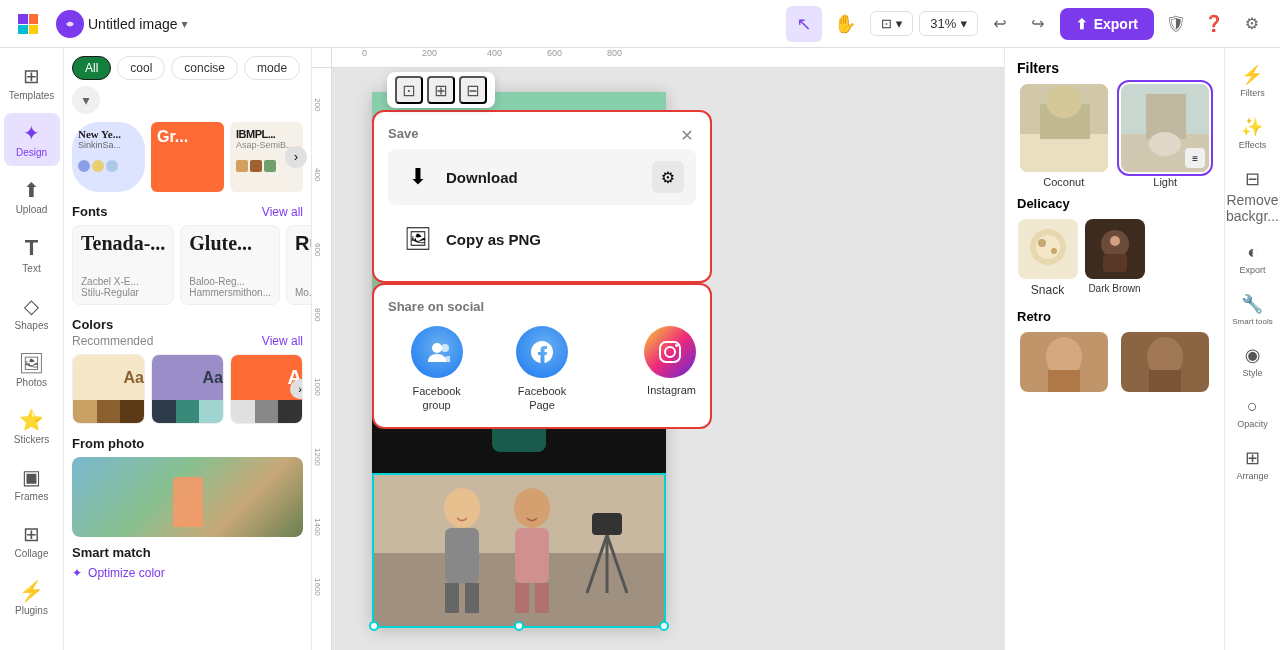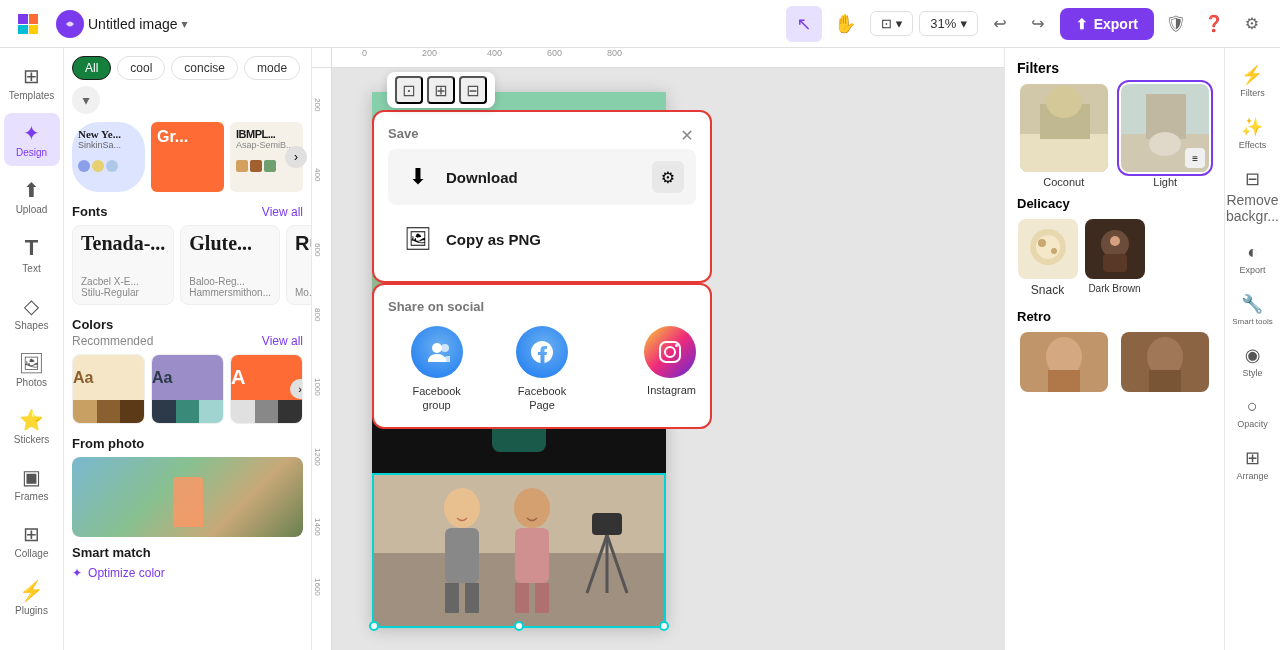--- a/index.html
+++ b/index.html
@@ -53,21 +53,21 @@
     .font-sub { font-size: 10px; color: #888; }
 
     .section-header { display: flex; justify-content: space-between; align-items: center; margin: 8px 0 6px; }
     .section-title { font-size: 13px; font-weight: 600; color: #1a1a1a; }
     .view-all-btn { font-size: 12px; color: #7c3aed; cursor: pointer; background: none; border: none; }
 
     .fonts-grid { display: grid; grid-template-columns: 1fr 1fr 1fr; gap: 6px; margin-bottom: 12px; position: relative; }
 
     .color-grid { display: grid; grid-template-columns: 1fr 1fr 1fr; gap: 6px; margin-bottom: 12px; }
     .color-thumb { border-radius: 8px; overflow: hidden; cursor: pointer; height: 70px; border: 1px solid #eee; }
-    .color-thumb-top { height: 45px; display: flex; align-items: center; justify-content: flex-start; font-size: 14px; font-weight: 600; }
+    .color-thumb-top { height: 45px; display: flex; align-items: center; justify-content: flex-end; font-size: 14px; font-weight: 600; }
     .color-thumb-bottom { height: 25px; display: flex; }
     .color-swatch { flex: 1; }
     .photo-thumb { width: 100%; height: 80px; border-radius: 8px; overflow: hidden; background: #e0e0e0; cursor: pointer; }
     .optimize-btn { display: flex; align-items: center; gap: 6px; font-size: 12px; color: #7c3aed; cursor: pointer; }
     .canvas-tool { width: 28px; height: 28px; display: flex; align-items: center; justify-content: center; cursor: pointer; border-radius: 4px; font-size: 16px; color: #555; }
 
     
     .right-panel { width: 220px; background: #fff; border-left: 1px solid #e8e8e8; overflow-y: auto; }
     .right-panel::-webkit-scrollbar { width: 4px; }
     .right-panel::-webkit-scrollbar-thumb { background: #ccc; border-radius: 2px; }

